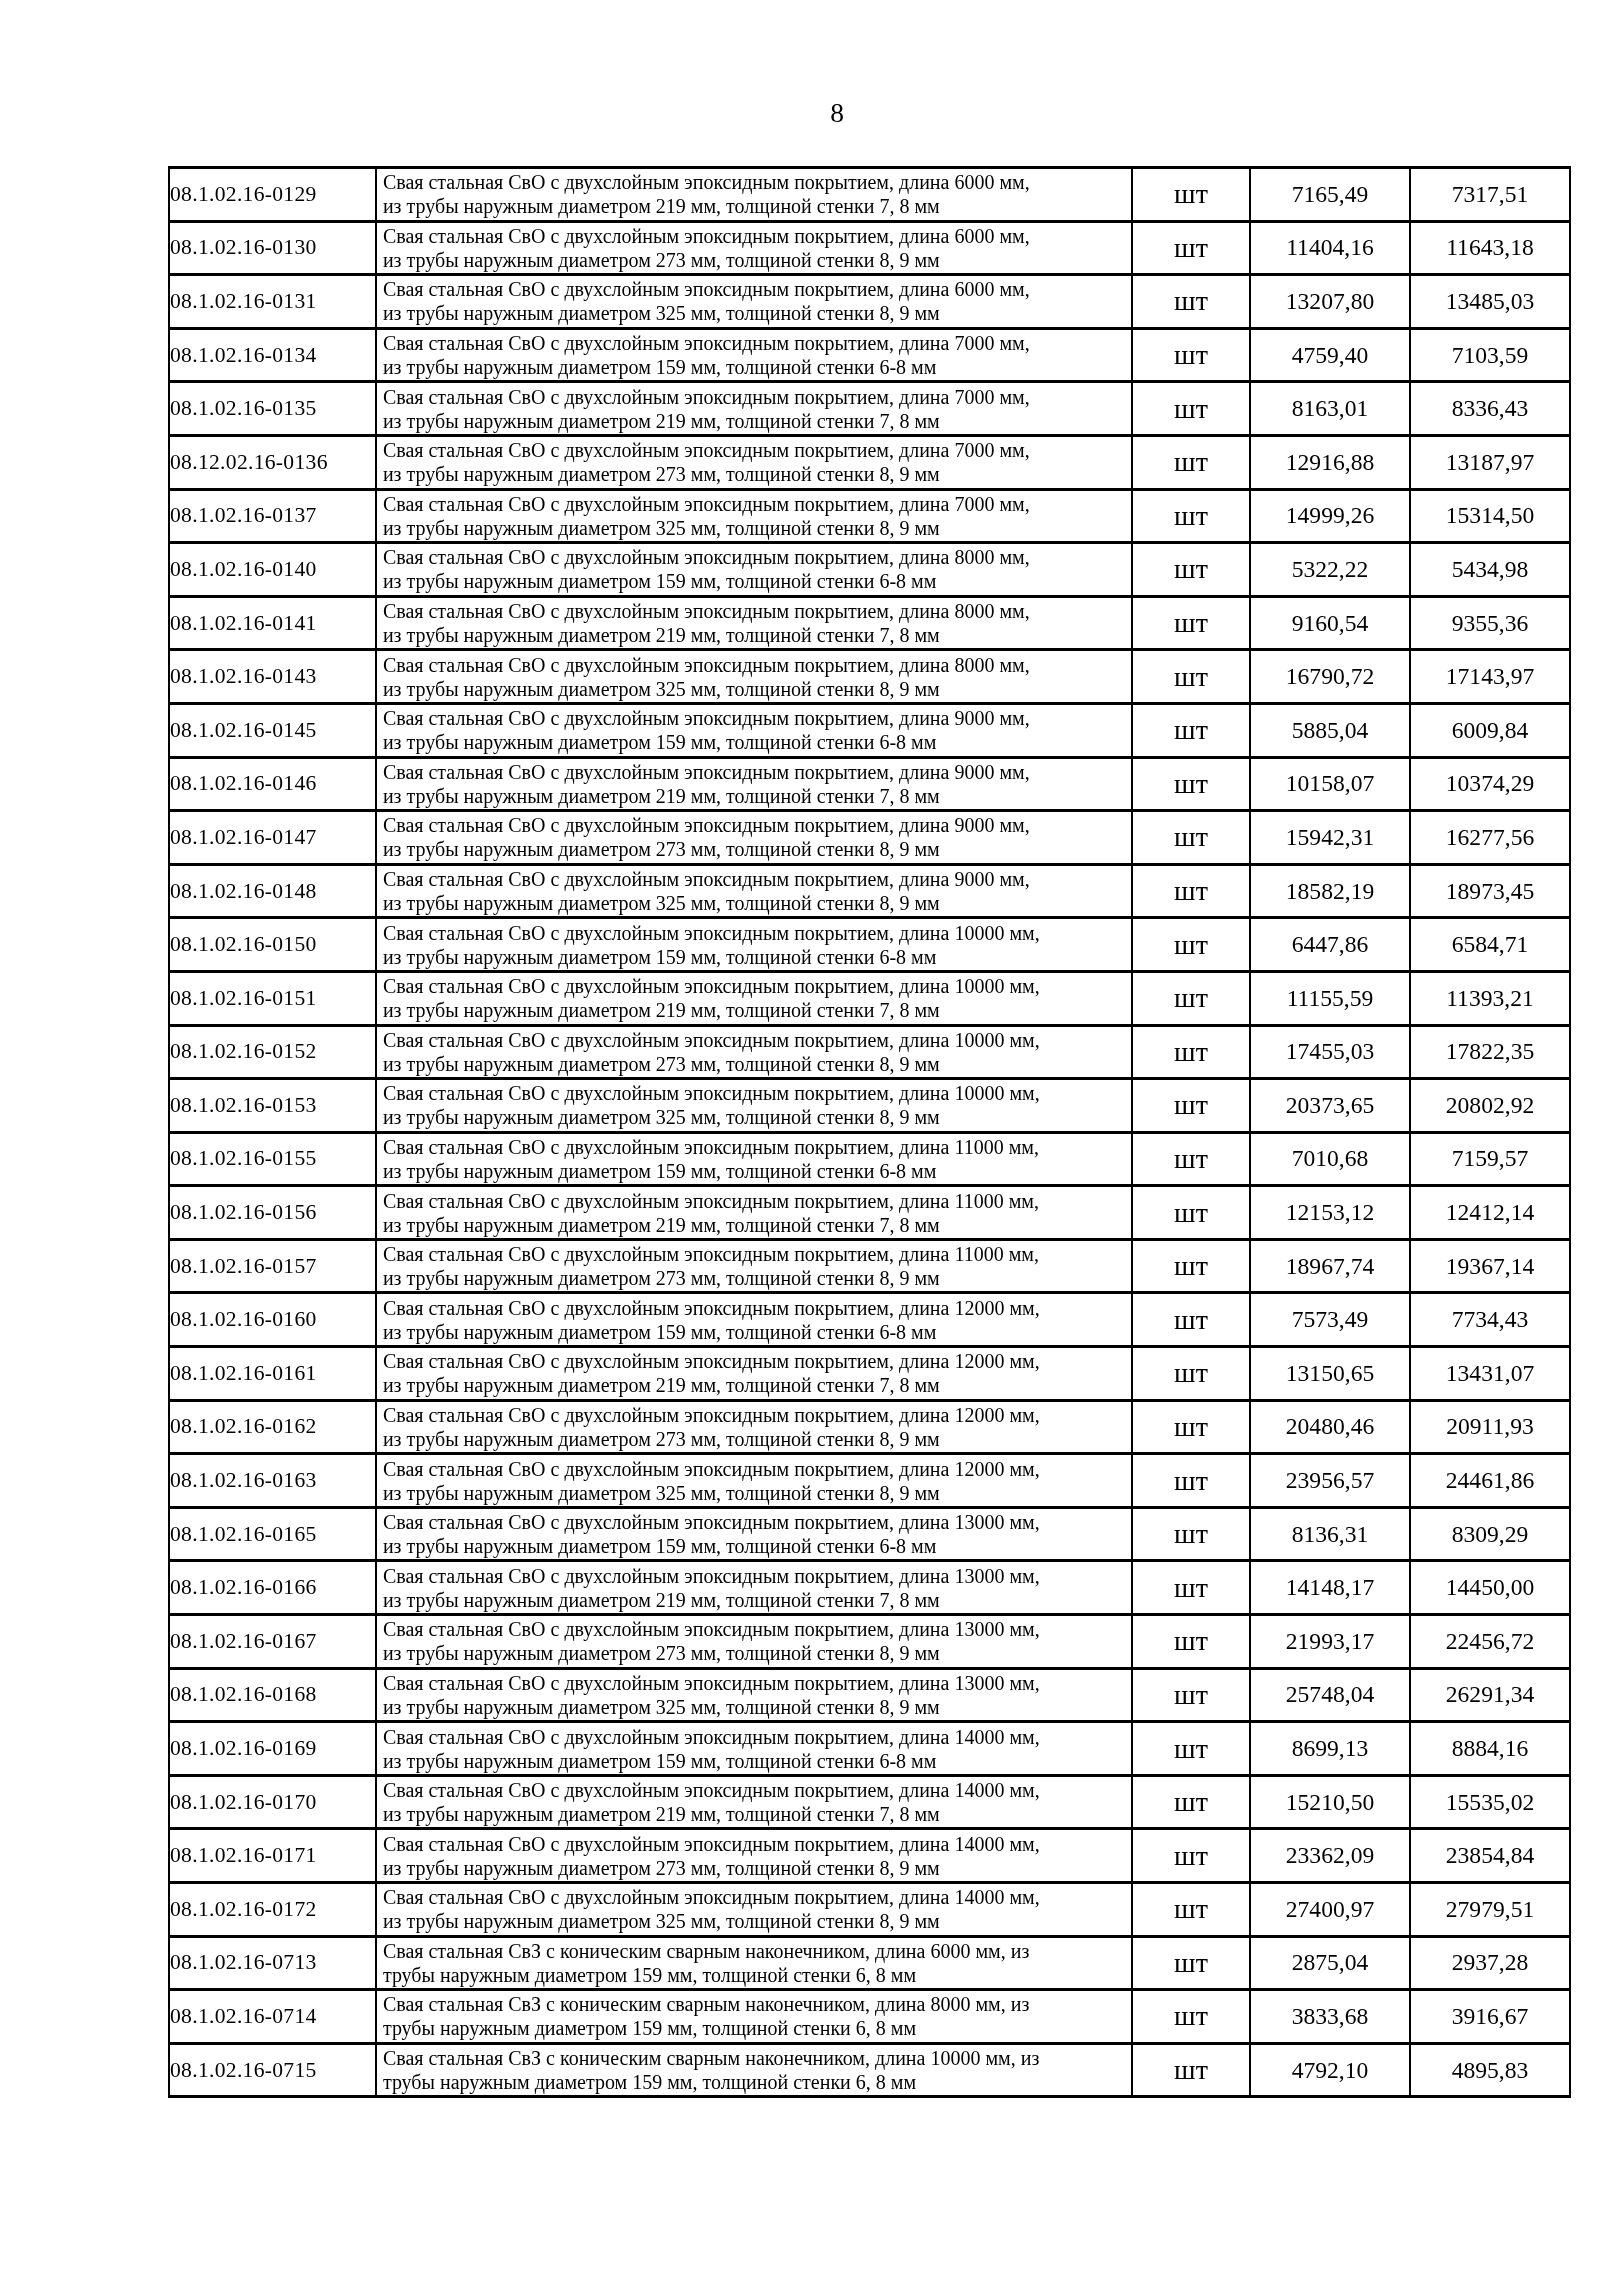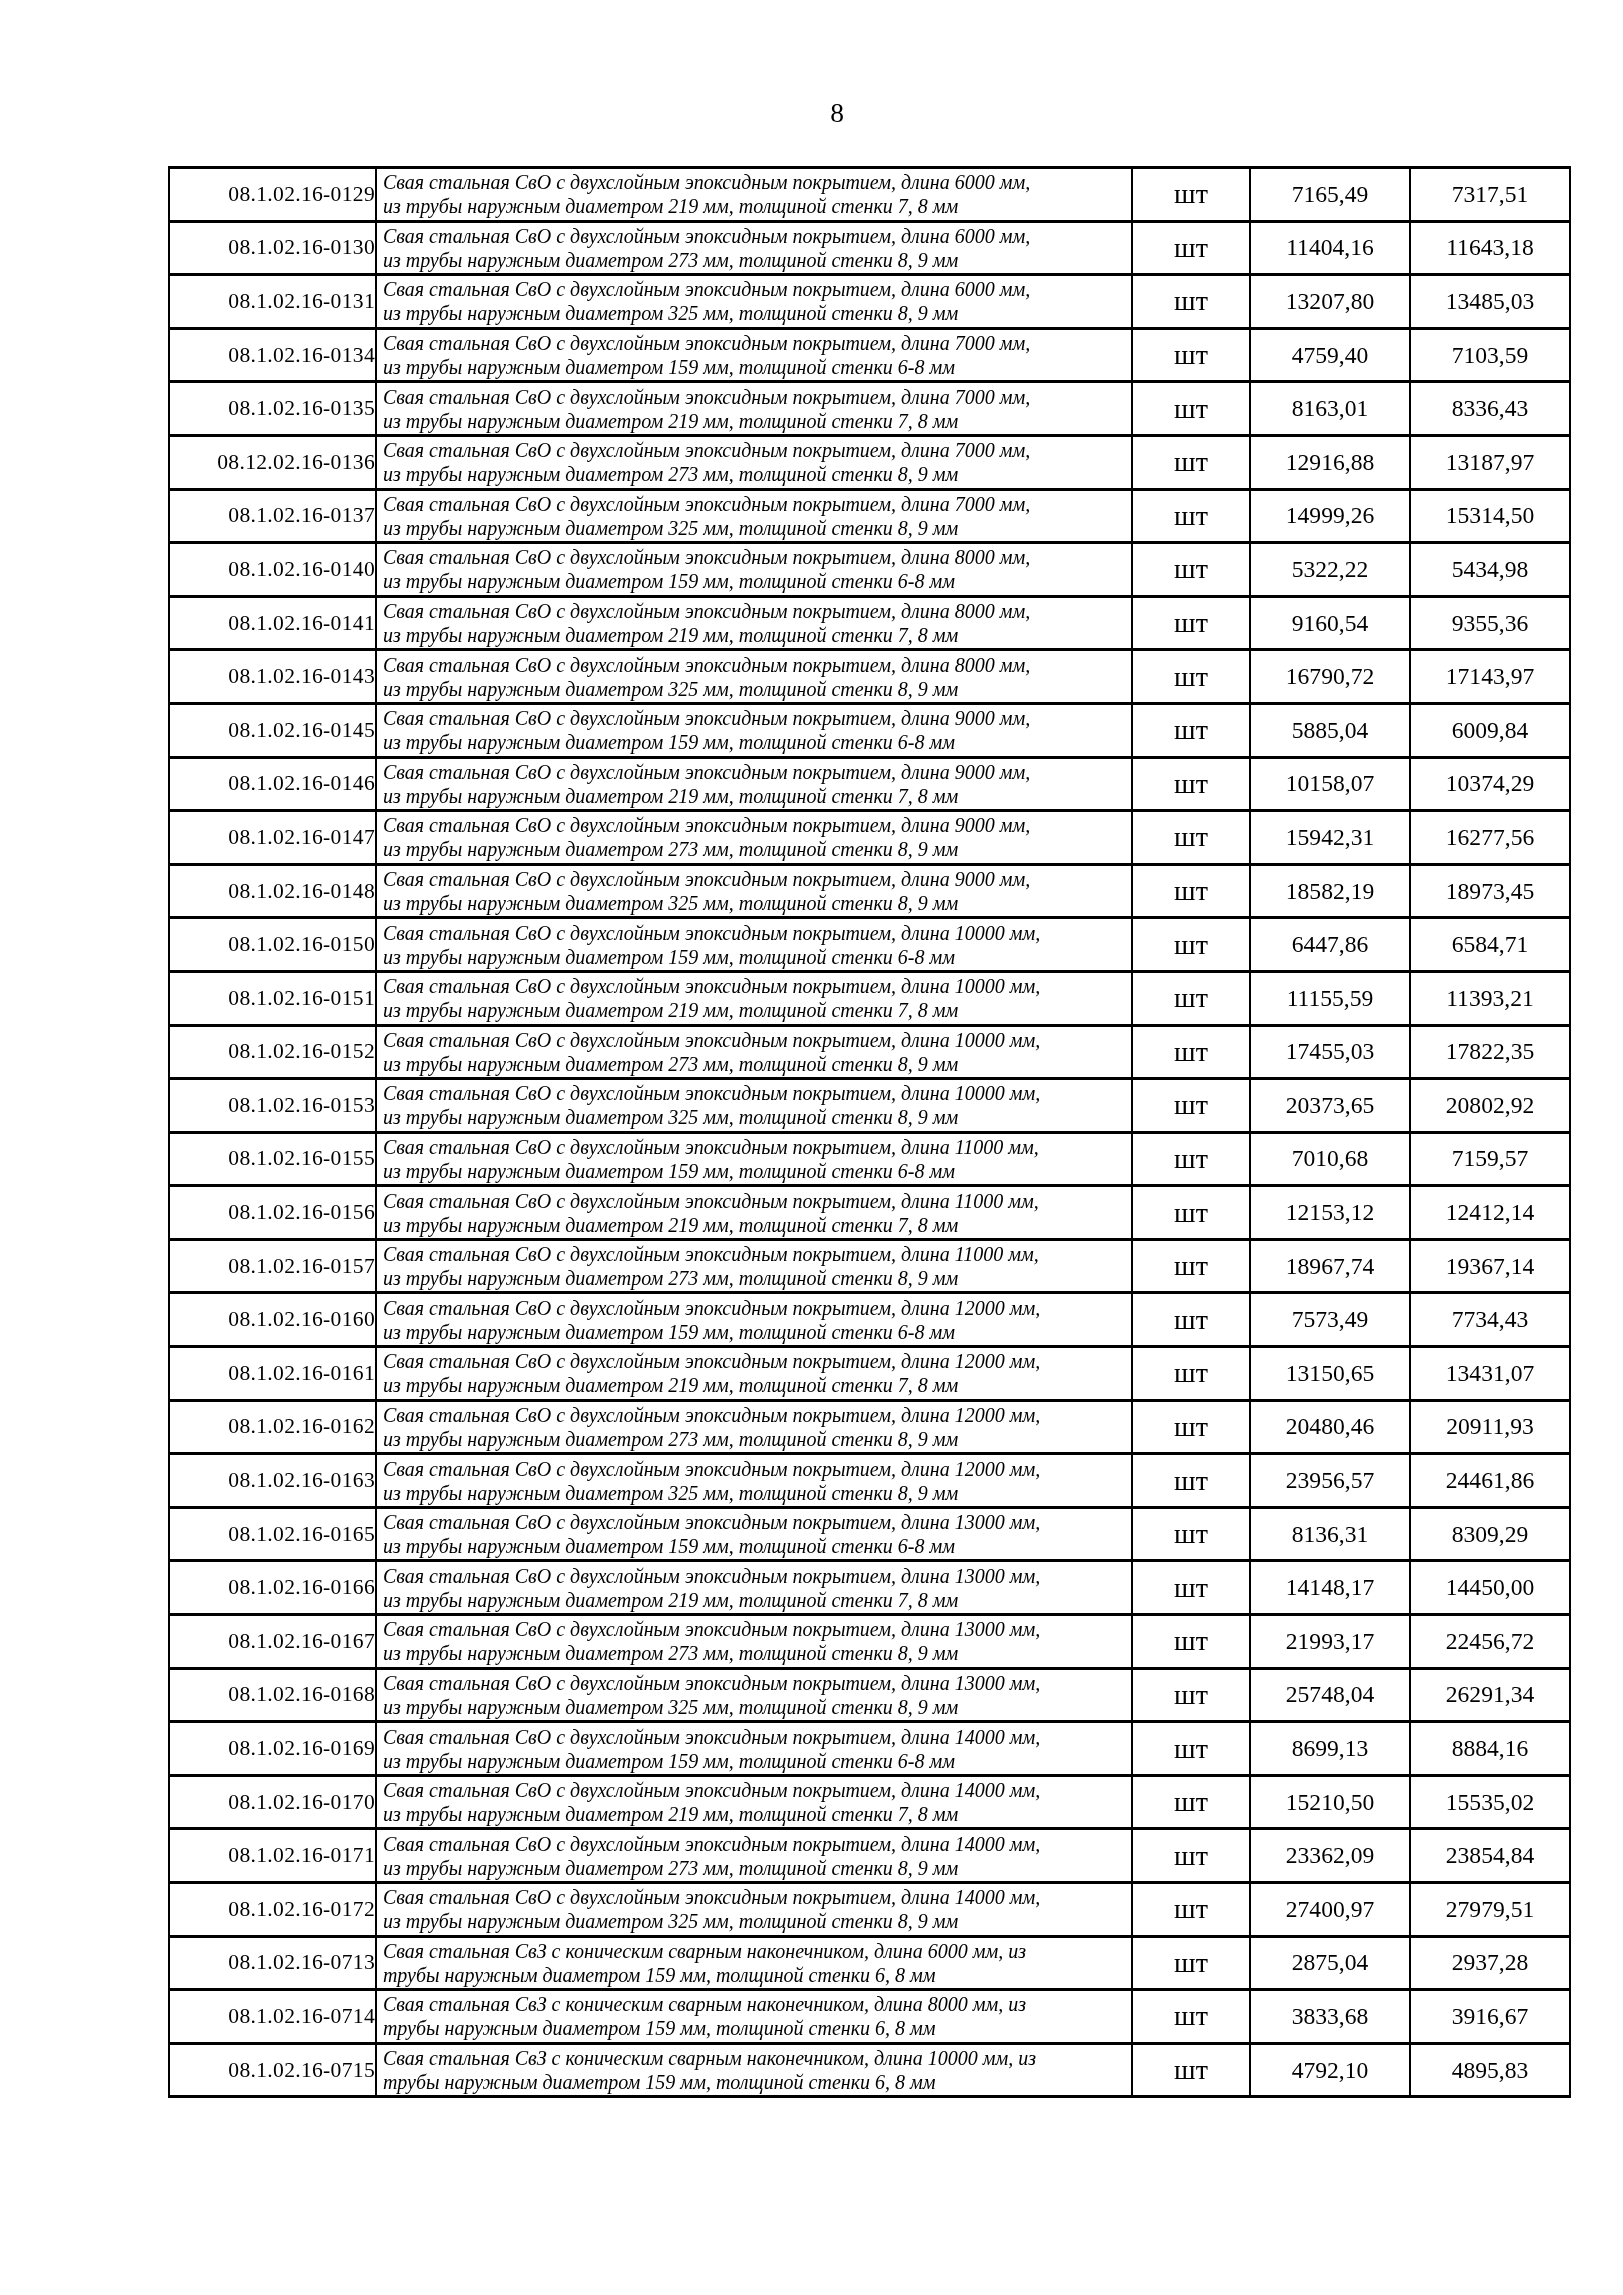--- a/index.html
+++ b/index.html
@@ -37,29 +37,28 @@
     border-left: 2px solid #000;
     border-right: 2px solid #000;
     border-top: 3.3px solid #000;
     border-bottom: 3.3px solid #000;
     height: 48px;
     vertical-align: middle;
     padding: 0;
     overflow: hidden;
   }
   .c-code {
-    text-align: right;
+    text-align: left;
     font-size: 21.6px;
     letter-spacing: 0.3px;
   }
   .c-desc {
     text-align: left;
     padding: 1.3px 5.2px 1.3px 5.9px !important;
     font-size: 20px;
-    font-style: italic;
   }
   .c-desc .line {
     display: block;
     line-height: 24px;
     white-space: nowrap;
   }
   .c-unit {
     text-align: center;
     font-size: 28px;
   }

